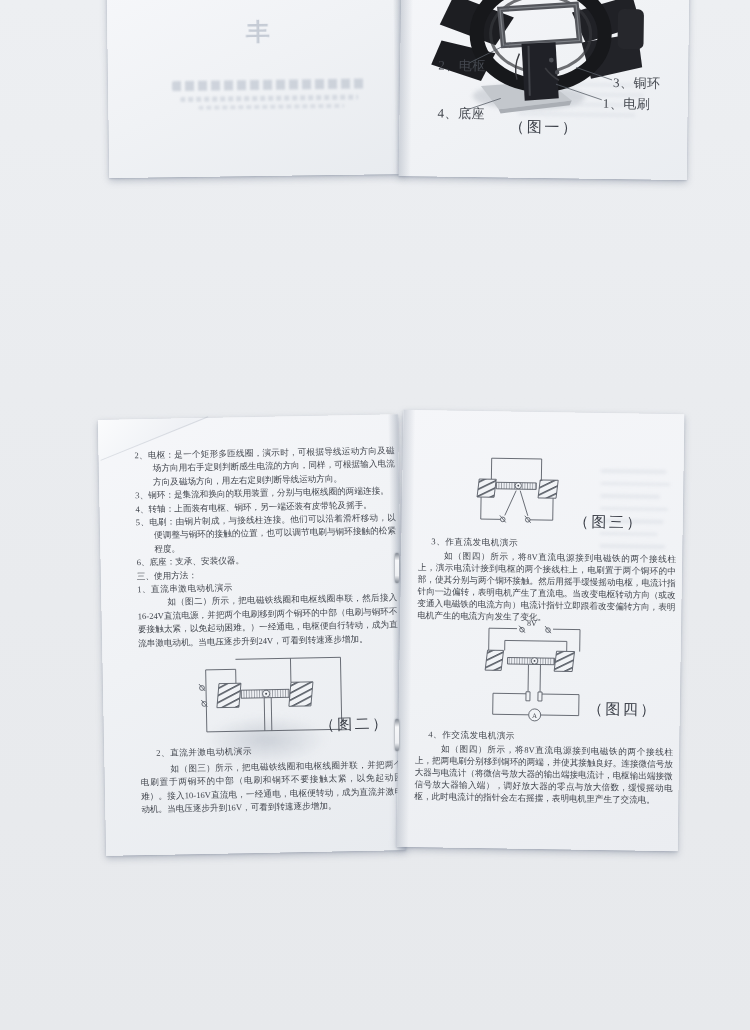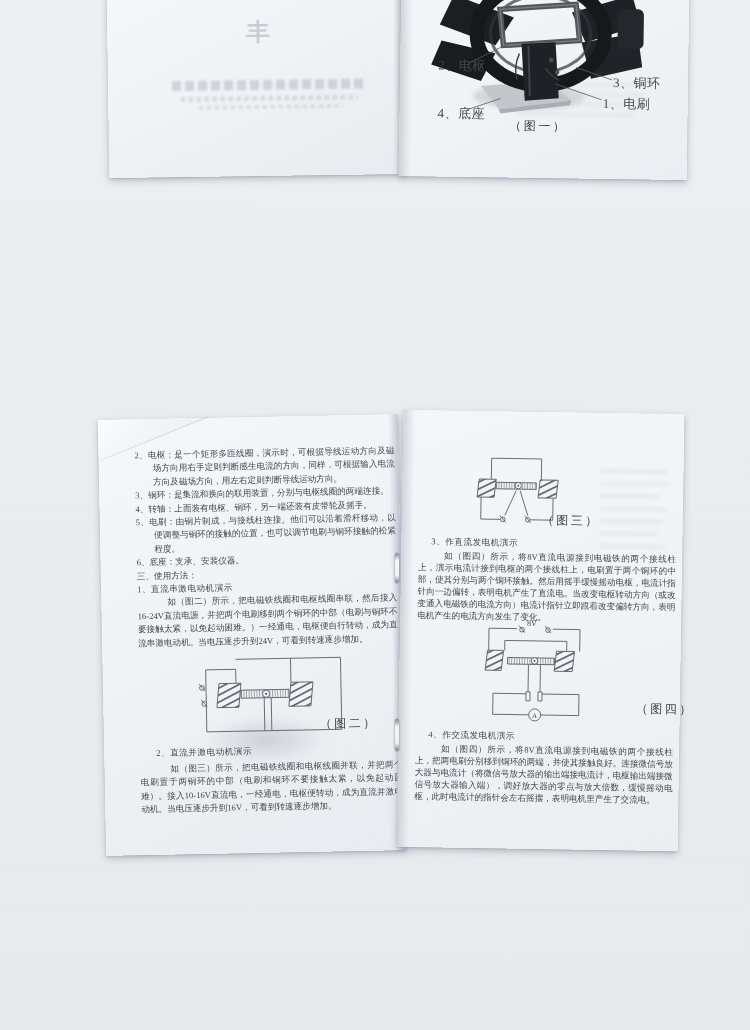--- a/index.html
+++ b/index.html
@@ -18,21 +18,21 @@
   .body-text{
     font-size:8.6px;line-height:13.4px;text-align:justify;letter-spacing:0;
     color:#41454d;
   }
   .rp .body-text{line-height:12.1px;}
   .item{padding-left:18px;text-indent:-18px;}
   .sec{padding-left:0;}
   .subtitle{letter-spacing:.5px;}
   .para1{text-indent:30px;}
   .para2{text-indent:26px;}
-  .fig-caption{font-size:12px;letter-spacing:2.5px;color:#3d414a;white-space:nowrap;}
+  .fig-caption{font-size:15px;letter-spacing:2.5px;color:#3d414a;white-space:nowrap;}
   .photo-label{font-size:13px;letter-spacing:.5px;color:#44484f;white-space:nowrap;}
   .fold-shadow-l{position:absolute;top:0;bottom:0;width:10px;
     background:linear-gradient(90deg,rgba(255,255,255,0),rgba(140,150,165,.45));}
   .fold-shadow-r{position:absolute;top:0;bottom:0;width:12px;
     background:linear-gradient(90deg,rgba(140,150,165,.35),rgba(255,255,255,0));}
   .bleed{position:absolute;filter:blur(1px);pointer-events:none;}
   .bleed-char{position:absolute;color:#a9b2c0;opacity:.6;filter:blur(.6px);
     transform:scaleX(-1);font-weight:bold;}
   .brow{background:#b7bfcb;border-radius:2px;filter:blur(1px);}
   .staple{position:absolute;width:4px;border-radius:2px;
@@ -217,21 +217,21 @@
         <line x1="123" y1="104" x2="129" y2="111"></line>
 
         <rect x="76" y="68" width="17" height="18" fill="url(#coilHatch)" transform="skewX(-6) translate(8 0)"></rect>
         <rect x="136" y="68" width="18" height="18" fill="url(#coilHatch)" transform="skewX(-6) translate(9 0)"></rect>
 
         <rect x="94" y="71" width="40" height="6.5" fill="url(#shaftHatch)"></rect>
         <circle cx="116" cy="74" r="3.2" fill="#f1f3f6"></circle>
         <circle cx="116" cy="74" r=".9" fill="#41454d" stroke="none"></circle>
       </g>
     </svg>
-    <span class="txt fig-caption" style="left:140px;top:100px;">（图三）</span>
+    <span class="txt fig-caption" style="left:172px;top:100px;">（图三）</span>
 
     <div class="txt body-text subtitle" style="left:30px;top:125px;width:240px;">3、作直流发电机演示</div>
     <div class="txt body-text para2" style="left:17px;top:139px;width:258px;">如（图四）所示，将8V直流电源接到电磁铁的两个接线柱上，演示电流计接到电枢的两个接线柱上，电刷置于两个铜环的中部，使其分别与两个铜环接触。然后用摇手缓慢摇动电枢，电流计指针向一边偏转，表明电机产生了直流电。当改变电枢转动方向（或改变通入电磁铁的电流方向）电流计指针立即跟着改变偏转方向，表明电机产生的电流方向发生了变化。</div>
 
     <svg style="left:84px;top:205px;width:100px;height:108px;" viewBox="84 205 100 108">
       <g fill="none" stroke="#5a5f68" stroke-width=".9">
 
         <line x1="89" y1="217" x2="117" y2="217"></line>
         <line x1="153" y1="217" x2="180" y2="217"></line>
         <line x1="89" y1="217" x2="89" y2="239"></line>
@@ -261,21 +261,21 @@
         <line x1="94" y1="282" x2="94" y2="303"></line>
         <line x1="180" y1="282" x2="180" y2="303"></line>
         <line x1="94" y1="303" x2="130" y2="303"></line>
         <line x1="142" y1="303" x2="180" y2="303"></line>
 
         <circle cx="136" cy="303" r="6" fill="#f1f3f6"></circle>
       </g>
       <text x="136" y="306" font-size="7" text-anchor="middle">A</text>
       <text x="127" y="214" font-size="8">8V</text>
     </svg>
-    <span class="txt fig-caption" style="left:189px;top:287px;margin-left:48px;">（图四）</span>
+    <span class="txt fig-caption" style="left:189px;top:287px;">（图四）</span>
 
     <div class="txt body-text subtitle" style="left:30px;top:318px;width:240px;">4、作交流发电机演示</div>
     <div class="txt body-text para2" style="left:17px;top:332px;width:258px;">如（图四）所示，将8V直流电源接到电磁铁的两个接线柱上，把两电刷分别移到铜环的两端，并使其接触良好。连接微信号放大器与电流计（将微信号放大器的输出端接电流计，电枢输出端接微信号放大器输入端），调好放大器的零点与放大倍数，缓慢摇动电枢，此时电流计的指针会左右摇摆，表明电机里产生了交流电。</div>
   </div>
 
   <div class="staple" style="left:299px;top:146px;height:30px;"></div>
   <div class="staple" style="left:299px;top:312px;height:32px;"></div>
 </div>
 
 </body></html>

